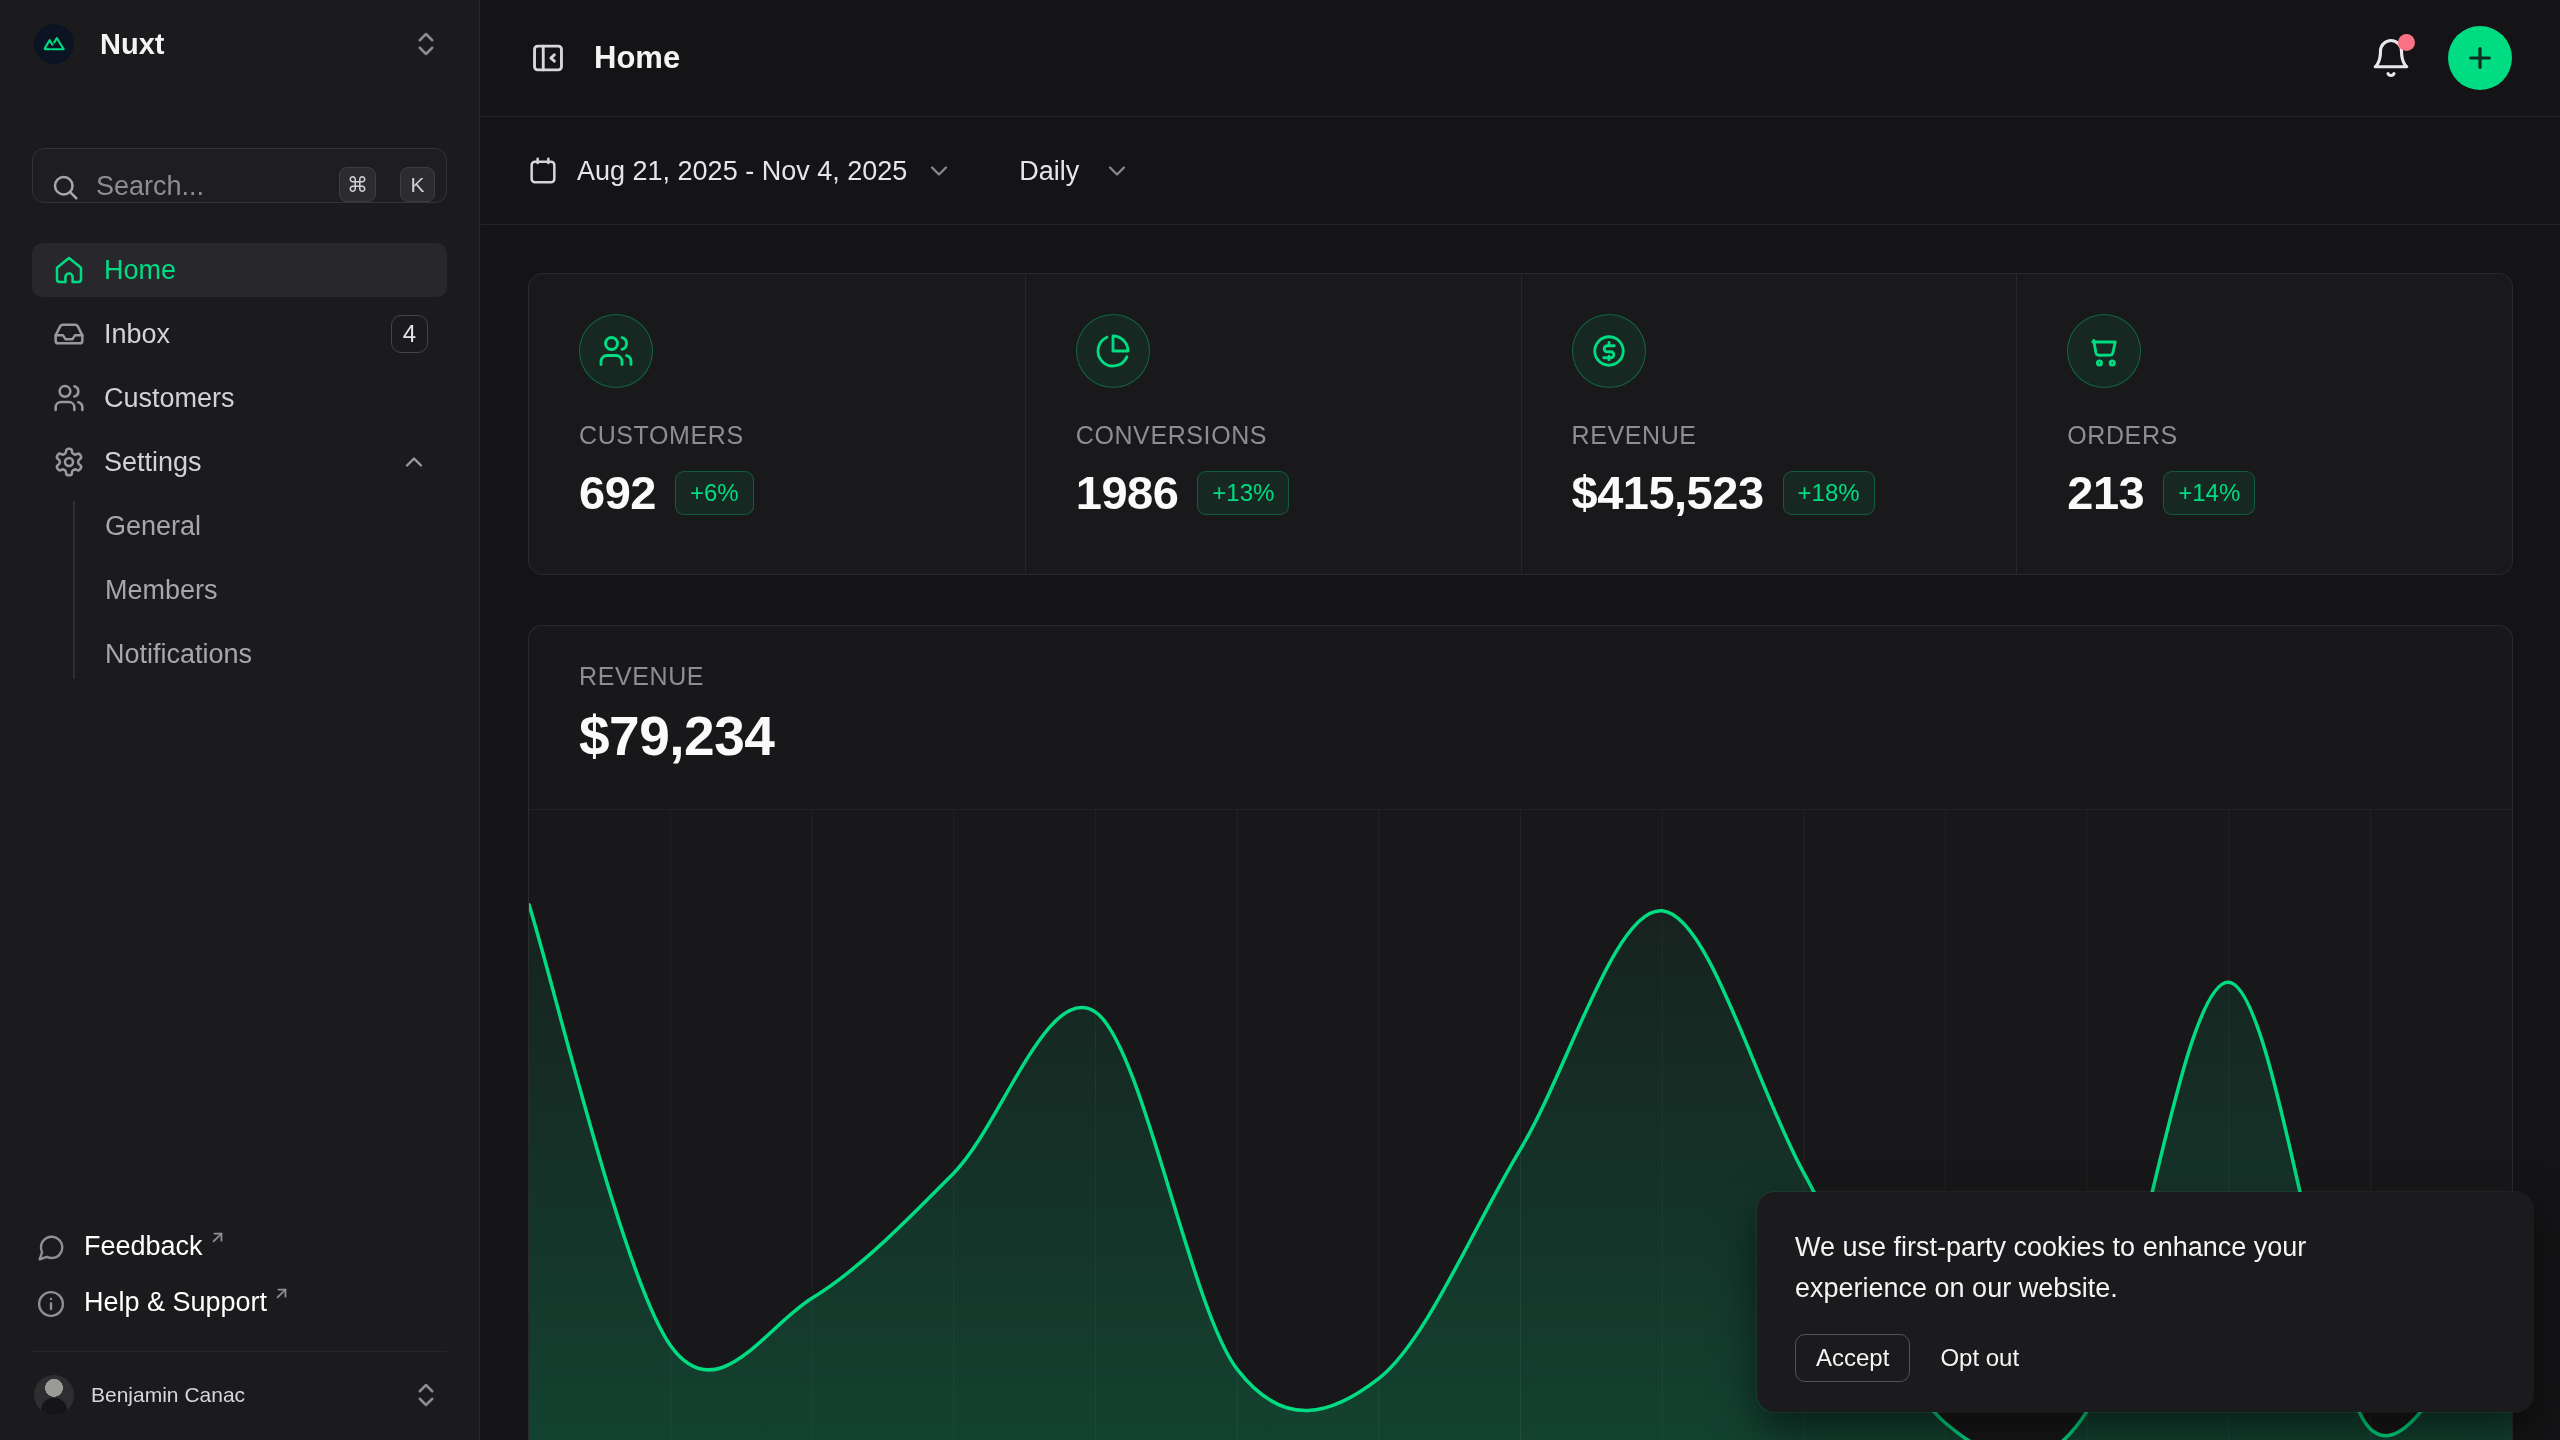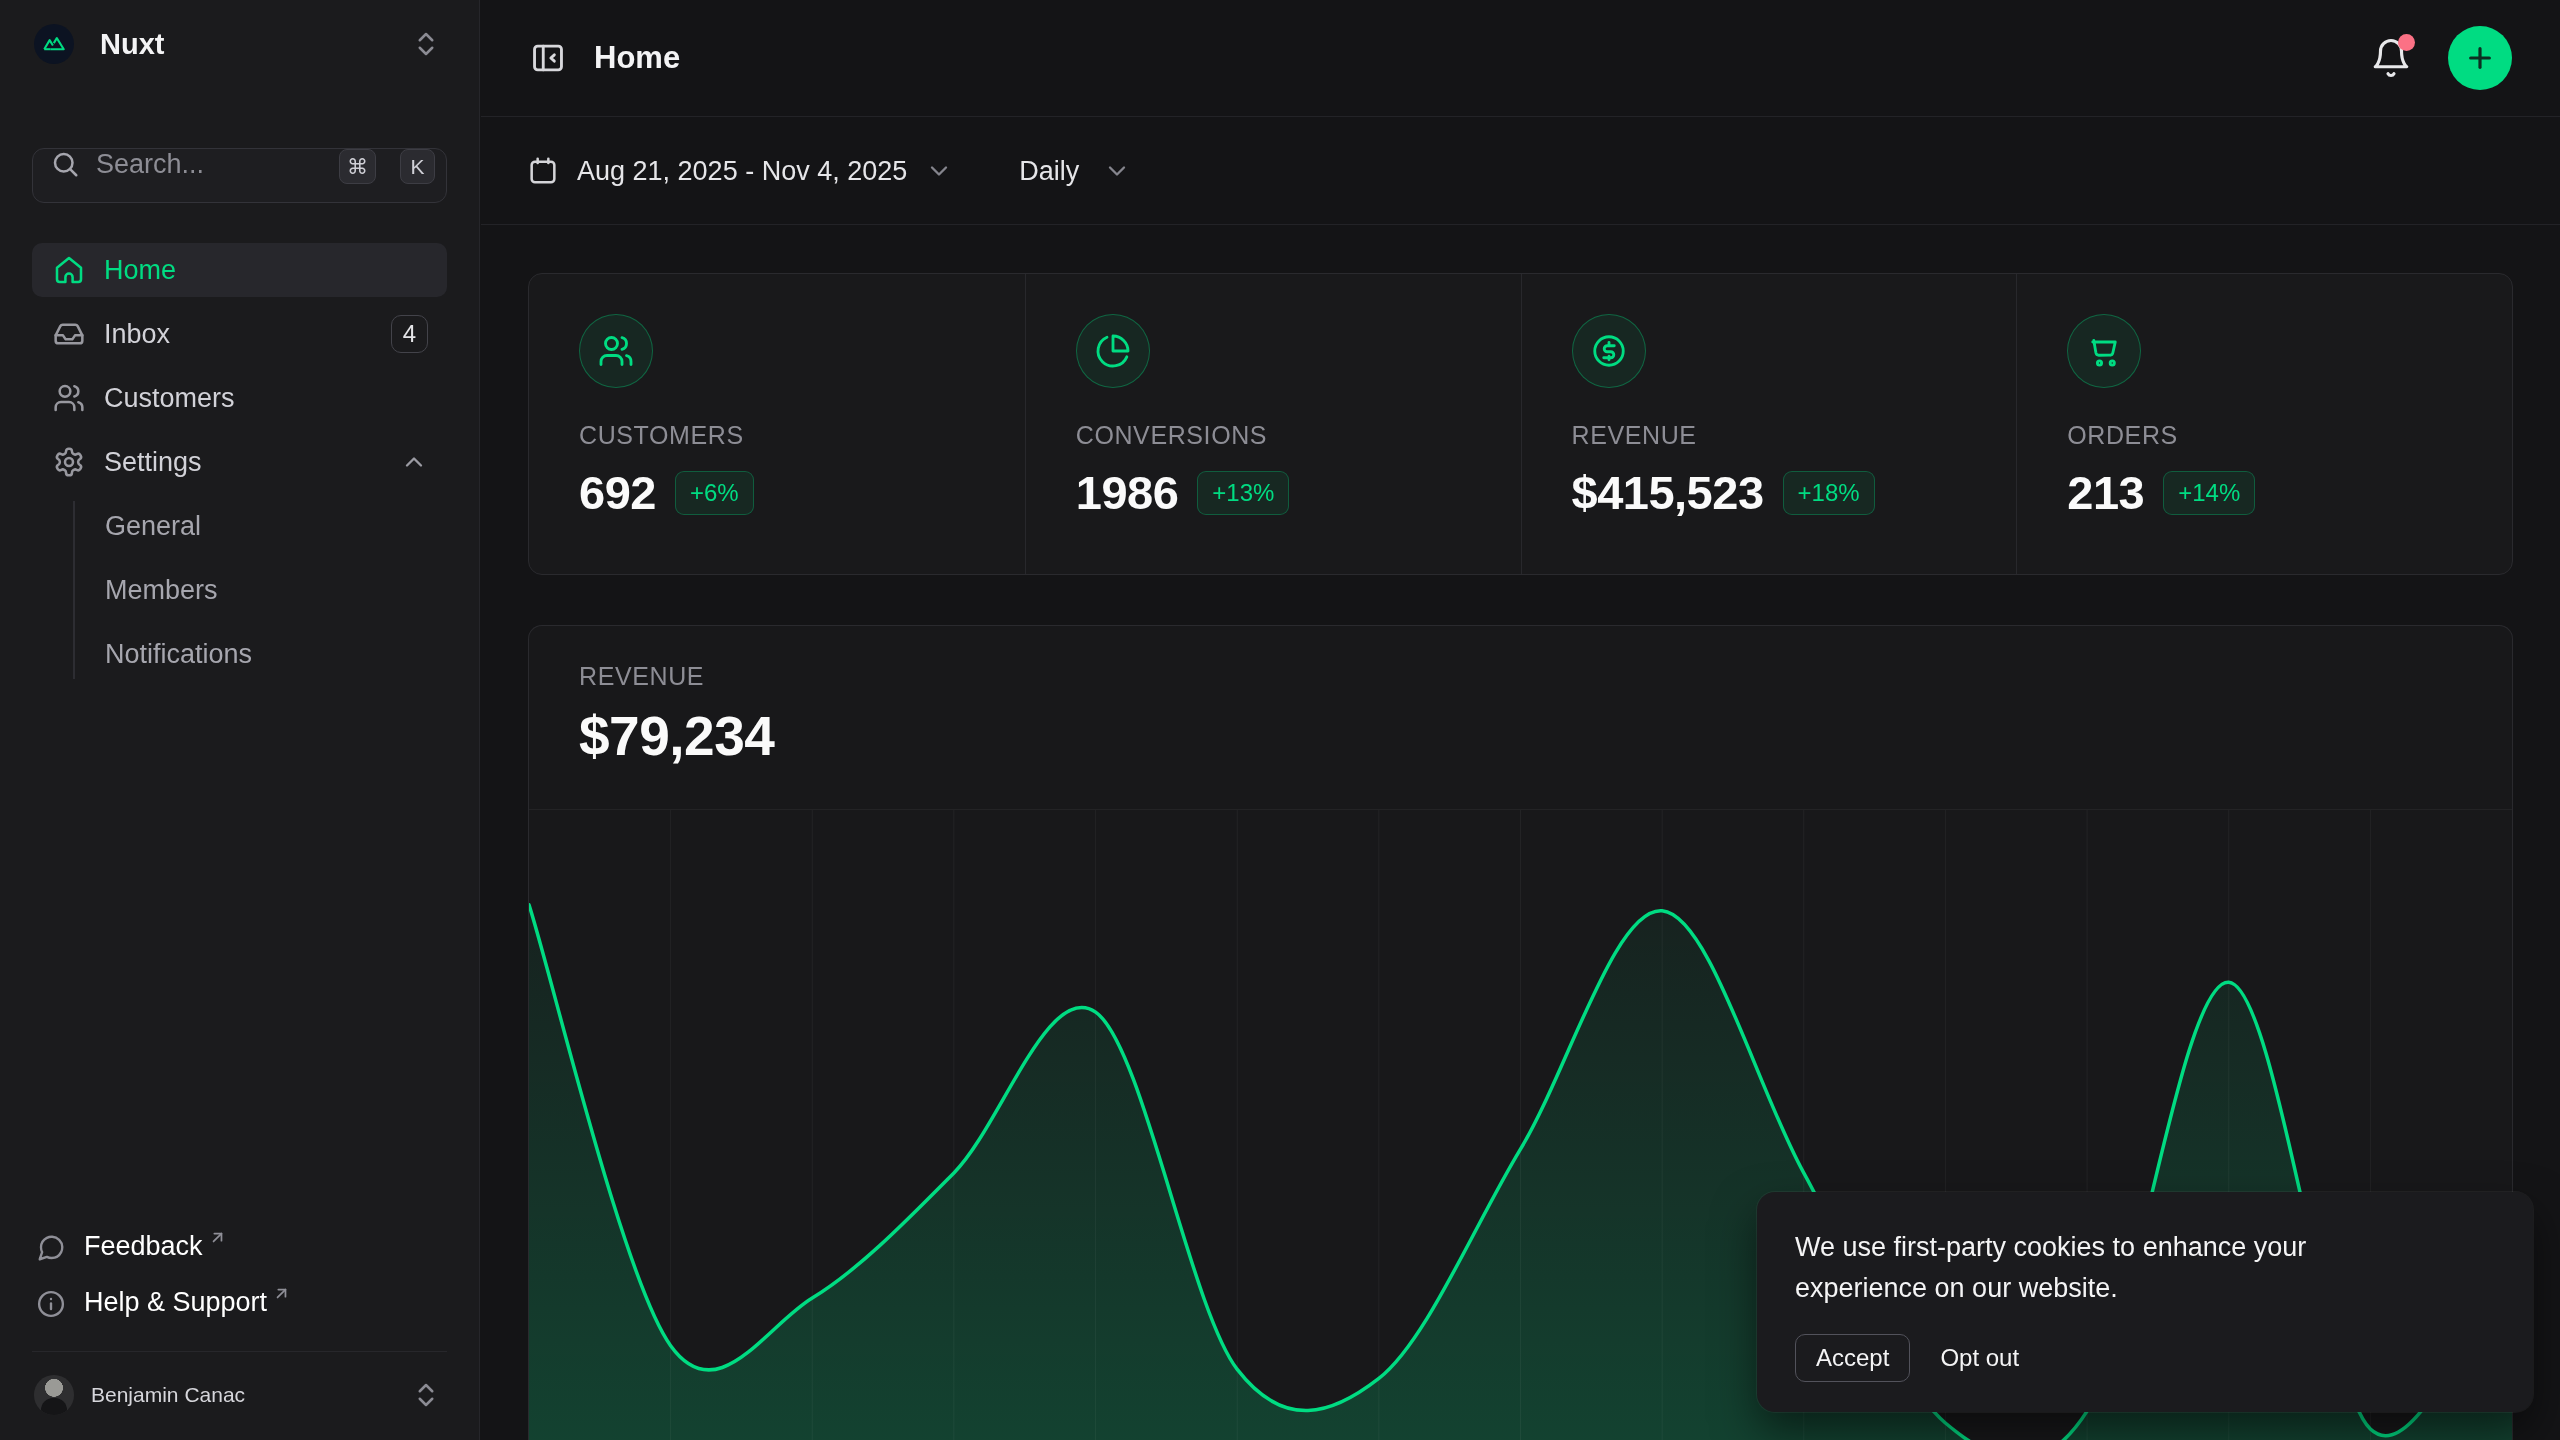--- a/index.html
+++ b/index.html
@@ -21,21 +21,21 @@
     padding: 22px 32px 18px;
   }
   .team-row { display: flex; align-items: center; gap: 26px; height: 44px; padding: 0 6px 0 2px; border-radius: 10px; cursor: pointer; }
   .team-logo { width: 40px; height: 40px; border-radius: 50%; background: #0c1322; display: flex; align-items: center; justify-content: center; flex: none; }
   .team-name { font-size: 29px; font-weight: 600; color: #f4f4f5; }
   .selector-icon { margin-left: auto; color: #8b8b93; display: flex; }
 
   .search-bar {
     margin-top: 82px; height: 55px;
     border: 1px solid #333339; background: #1e1e21; border-radius: 12px;
-    display: flex; align-items: flex-start; gap: 16px; padding: 0 11px 0 17px; cursor: text;
+    display: flex; align-items: flex-end; gap: 16px; padding: 0 11px 0 17px; cursor: text;
   }
   .search-bar .icon { color: #a6a6ae; display: flex; }
   .search-placeholder { font-size: 27px; color: #8d8d95; flex: 1; }
   .kbd {
     min-width: 35px; height: 35px; padding: 0 7px; border-radius: 8px;
     background: #2b2b30; border: 1px solid #3d3d44; color: #cfcfd6;
     font-size: 21px; display: flex; align-items: center; justify-content: center; margin-left: 4px;
   }
   .kbd + .kbd { margin-left: 8px; }
 

